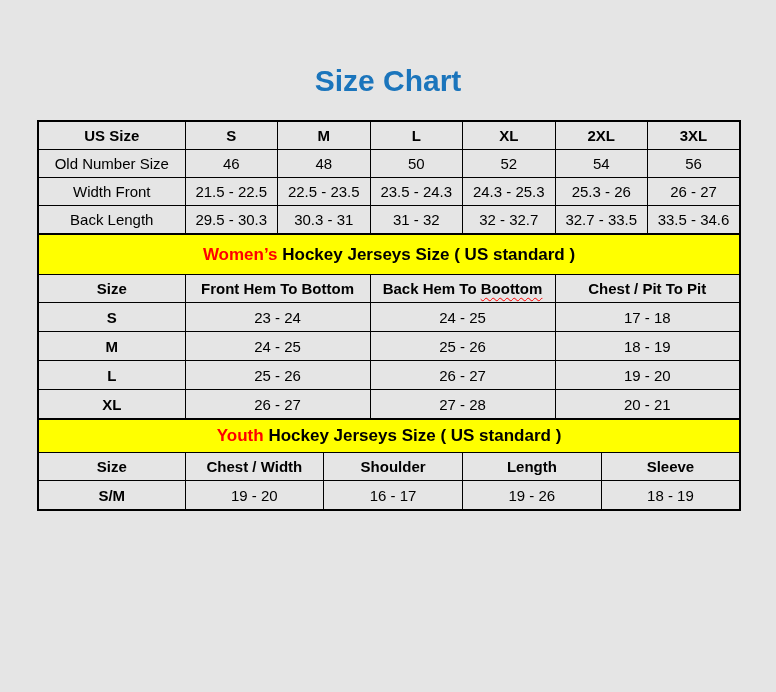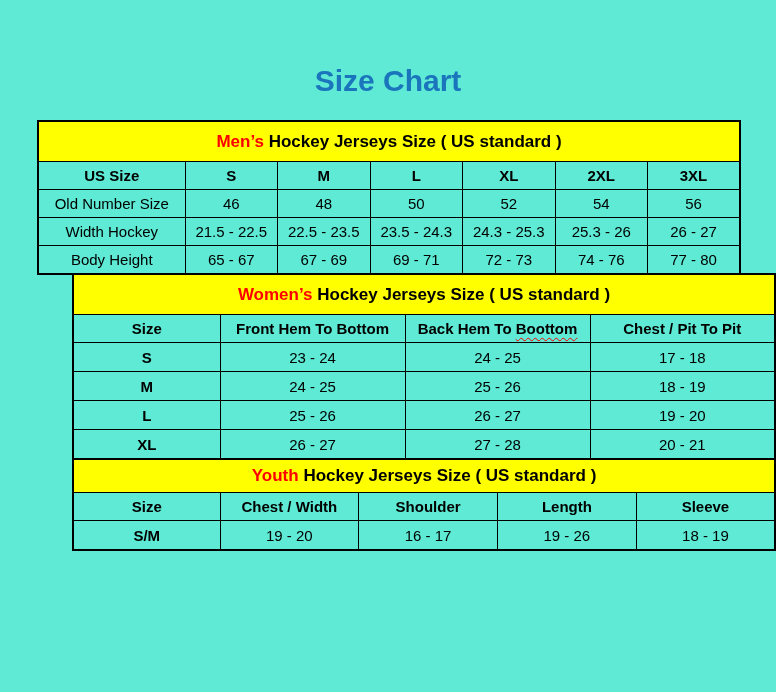--- a/index.html
+++ b/index.html
@@ -1,20 +1,20 @@
 <!DOCTYPE html>
 <html style="--title-blue: #1B75BC; --band-yellow: #FFFF00; --accent-red: #FF0000; --grid: #000000;"><head>
 <meta charset="utf-8">
 <style>
   html, body { margin: 0; padding: 0; background: #ffffff; }
   .page {
     position: relative;
     width: 776px;
     height: 692px;
-    background: #5eead4;
+    background: #e5e5e5;
     overflow: hidden;
     font-family: "Liberation Sans", sans-serif;
     color: #000;
   }
   .title {
     margin: 0;
     padding-top: 64px;
     height: 34px;
     line-height: 34px;
     text-align: center;
@@ -25,21 +25,21 @@
   .tables {
     margin: 22px 0 0 37px;
     width: 702px;
   }
   table.size-table {
     border-collapse: collapse;
     table-layout: fixed;
     width: 702px;
     border: 2px solid var(--grid, #000);
   }
-  table.size-table + table.size-table { margin-top: -2px; margin-left: 35px; }
+  table.size-table + table.size-table { margin-top: -2px; }
   table.size-table th, table.size-table td {
     border: 1px solid var(--grid, #000);
     text-align: center;
     vertical-align: middle;
     padding: 0;
     overflow: hidden;
     white-space: nowrap;
   }
   th.banner {
     background: var(--band-yellow, #FFFF00);
@@ -81,23 +81,20 @@
         <colgroup>
           <col style="width: 147px;">
           <col style="width: 92.5px;">
           <col style="width: 92.5px;">
           <col style="width: 92.5px;">
           <col style="width: 92.5px;">
           <col style="width: 92.5px;">
           <col style="width: 92.5px;">
         </colgroup>
         <thead>
-          <tr>
-            <th class="banner" colspan="7"><span class="accent">Men’s</span><span> Hockey Jerseys Size ( US standard )</span></th>
-          </tr>
           <tr class="cols">
             <th>US Size</th>
             <th>S</th>
             <th>M</th>
             <th>L</th>
             <th>XL</th>
             <th>2XL</th>
             <th>3XL</th>
           </tr>
         </thead>
@@ -105,36 +102,36 @@
           <tr>
             <td class="rowlabel">Old Number Size</td>
             <td>46</td>
             <td>48</td>
             <td>50</td>
             <td>52</td>
             <td>54</td>
             <td>56</td>
           </tr>
           <tr>
-            <td class="rowlabel">Width Hockey</td>
+            <td class="rowlabel">Width Front</td>
             <td>21.5 - 22.5</td>
             <td>22.5 - 23.5</td>
             <td>23.5 - 24.3</td>
             <td>24.3 - 25.3</td>
             <td>25.3 - 26</td>
             <td>26 - 27</td>
           </tr>
           <tr>
-            <td class="rowlabel">Body Height</td>
-            <td>65 - 67</td>
-            <td>67 - 69</td>
-            <td>69 - 71</td>
-            <td>72 - 73</td>
-            <td>74 - 76</td>
-            <td>77 - 80</td>
+            <td class="rowlabel">Back Length</td>
+            <td>29.5 - 30.3</td>
+            <td>30.3 - 31</td>
+            <td>31 - 32</td>
+            <td>32 - 32.7</td>
+            <td>32.7 - 33.5</td>
+            <td>33.5 - 34.6</td>
           </tr>
         </tbody>
       </table>
       <table class="size-table" data-tid="womens">
         <colgroup>
           <col style="width: 147px;">
           <col style="width: 185px;">
           <col style="width: 185px;">
           <col style="width: 185px;">
         </colgroup>

